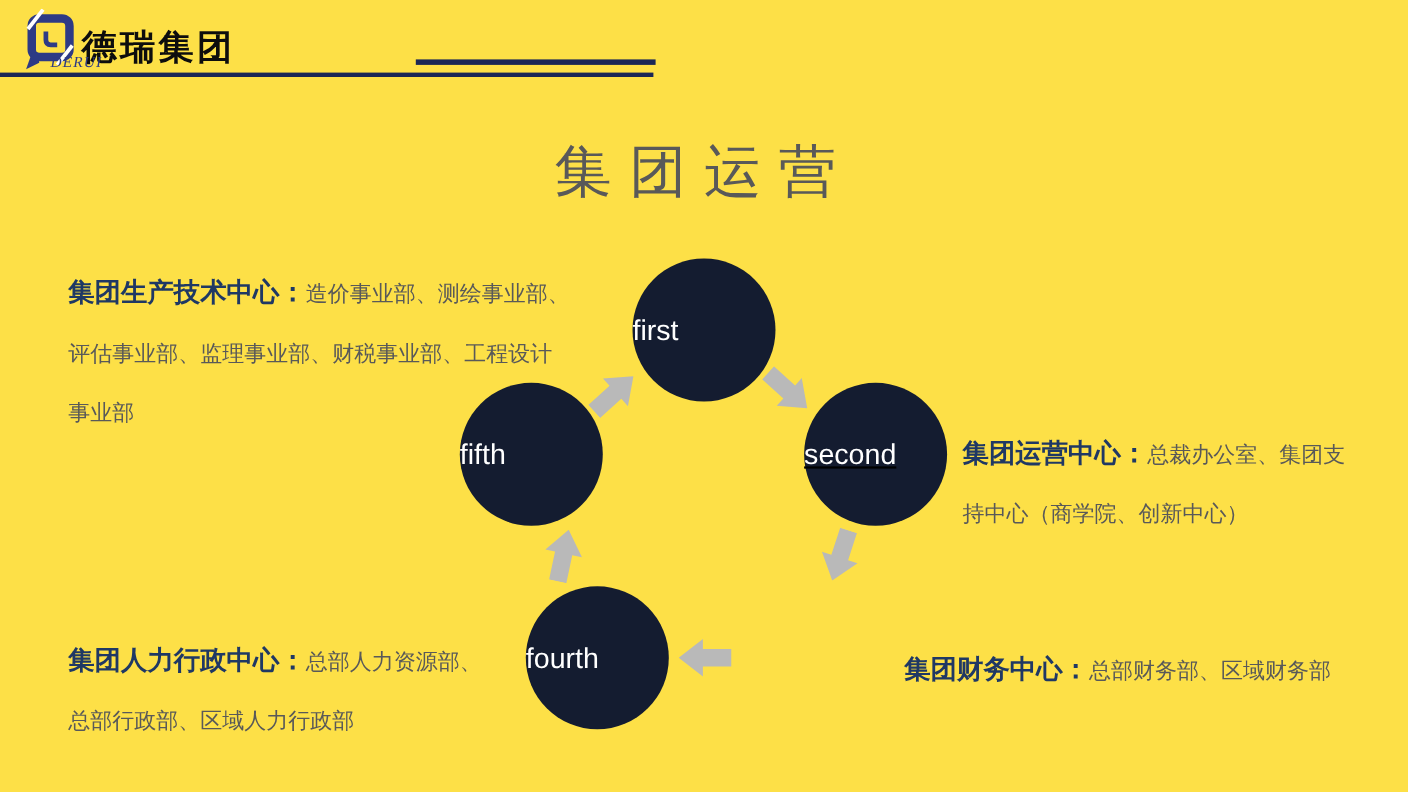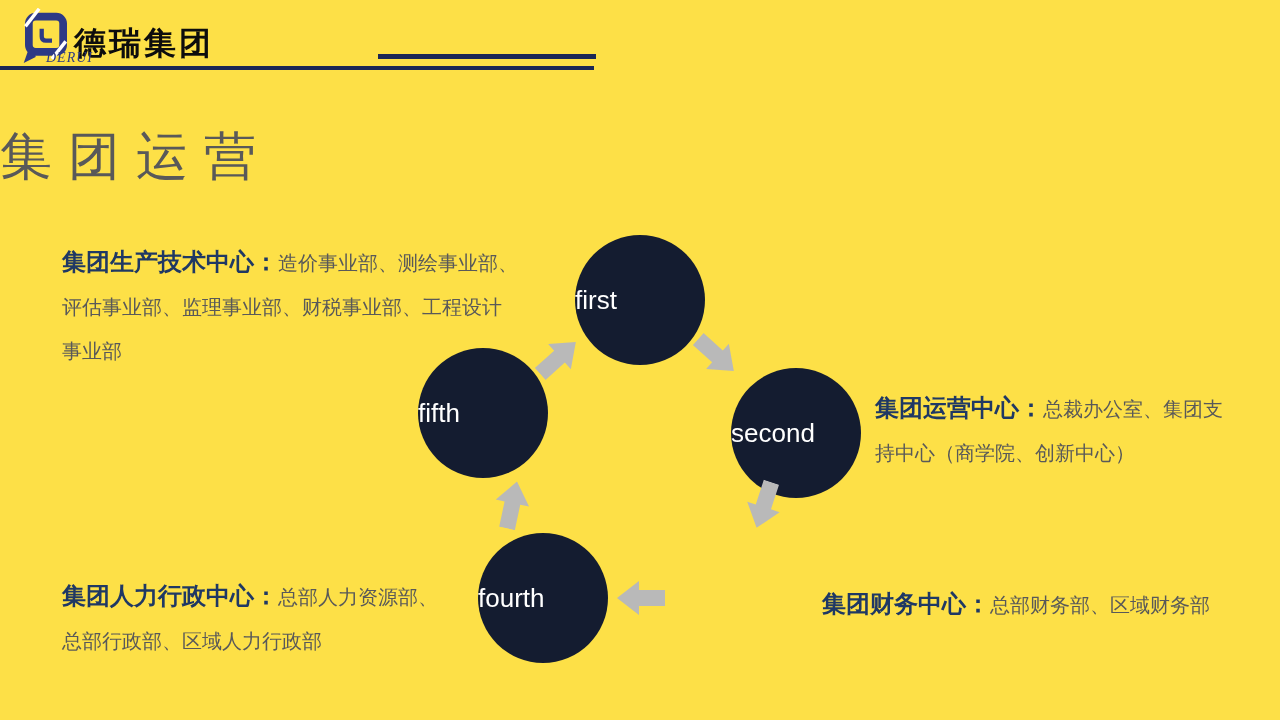--- a/index.html
+++ b/index.html
@@ -15,43 +15,43 @@
     color:#0d0d0d; letter-spacing:3px; font-family:"Liberation Sans","DejaVu Sans",sans-serif;
   }
   .brand-en {
     position:absolute; left:46px; top:50px; font-size:14px; font-style:italic;
     color:#2d3a85; font-family:Liberation Serif, serif; letter-spacing:1px;
   }
   .accent-line-short { position:absolute; left:378px; top:54px; width:218px; height:5px; background:#1b2755; }
   .accent-line-long  { position:absolute; left:0;     top:66px; width:594px; height:4px; background:#1b2755; }
   
   .title {
-    position:absolute; left:0; top:122px; width:1280px; 
+    position:absolute; left:0; top:122px; width:1280px; text-align:center;
     font-size:52px; font-weight:400; color:#595959; letter-spacing:16px;
   }
   
   .node {
     position:absolute; width:130px; height:130px; border-radius:50%;
     background:#141c30; display:flex; align-items:center; justify-content:flex-start;
   }
   .node span { color:#ffffff; font-size:26px; }
   .n-first  { left:575px; top:235px; }
-  .n-second { left:731px; top:368px; }
+  .n-second { left:731px; top:348px;text-decoration:underline; }
   .n-third  { left:672px; top:533px; }
   .n-fourth { left:478px; top:533px; }
   .n-fifth  { left:418px; top:348px; }
   
   .arrow { position:absolute; width:48px; height:38px; }
   .a1 { left:692px; top:336px; transform:rotate(42deg); }   
   .a2 { left:740px; top:486px; transform:rotate(108deg); }  
   .a3 { left:617px; top:579px; transform:rotate(180deg); }  
   .a4 { left:488px; top:486px; transform:rotate(-78deg); }  
   .a5 { left:534px; top:339px; transform:rotate(-42deg); }  
   
-  .sec { position:absolute; font-size:20px; line-height:44px; color:#595959; }
+  .sec { position:absolute; font-size:20px; line-height:54px; color:#595959; }
   .sec .head { font-size:24px; font-weight:700; color:#1f3864; }
   .s-production { left:62px;  top:240px; width:458px; }
   .s-market     { left:62px;  top:396px; width:334px; }
   .s-hr         { left:62px;  top:574px; width:382px; }
   .s-operations { left:875px; top:386px; width:352px; }
   .s-finance    { left:822px; top:582px; white-space:nowrap; }
 </style>
 </head>
 <body>
 

